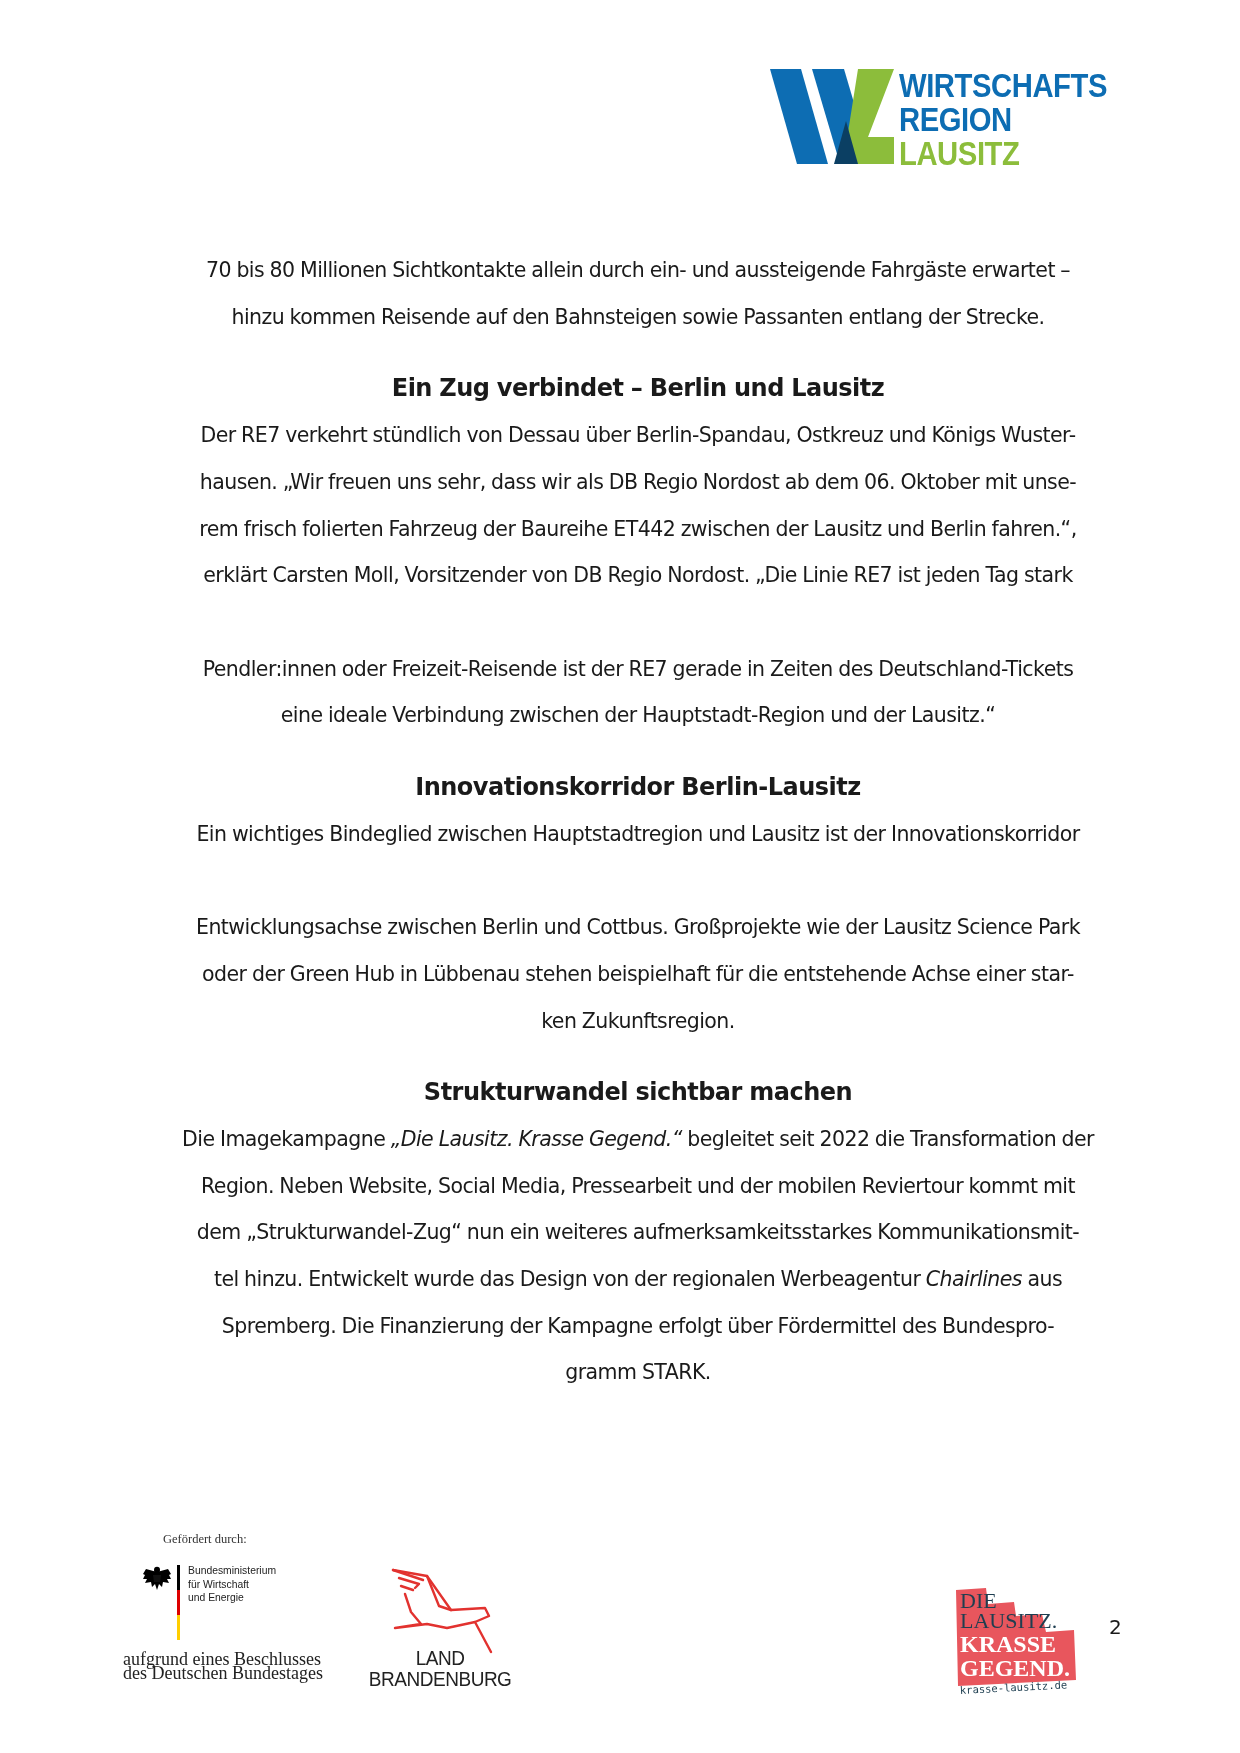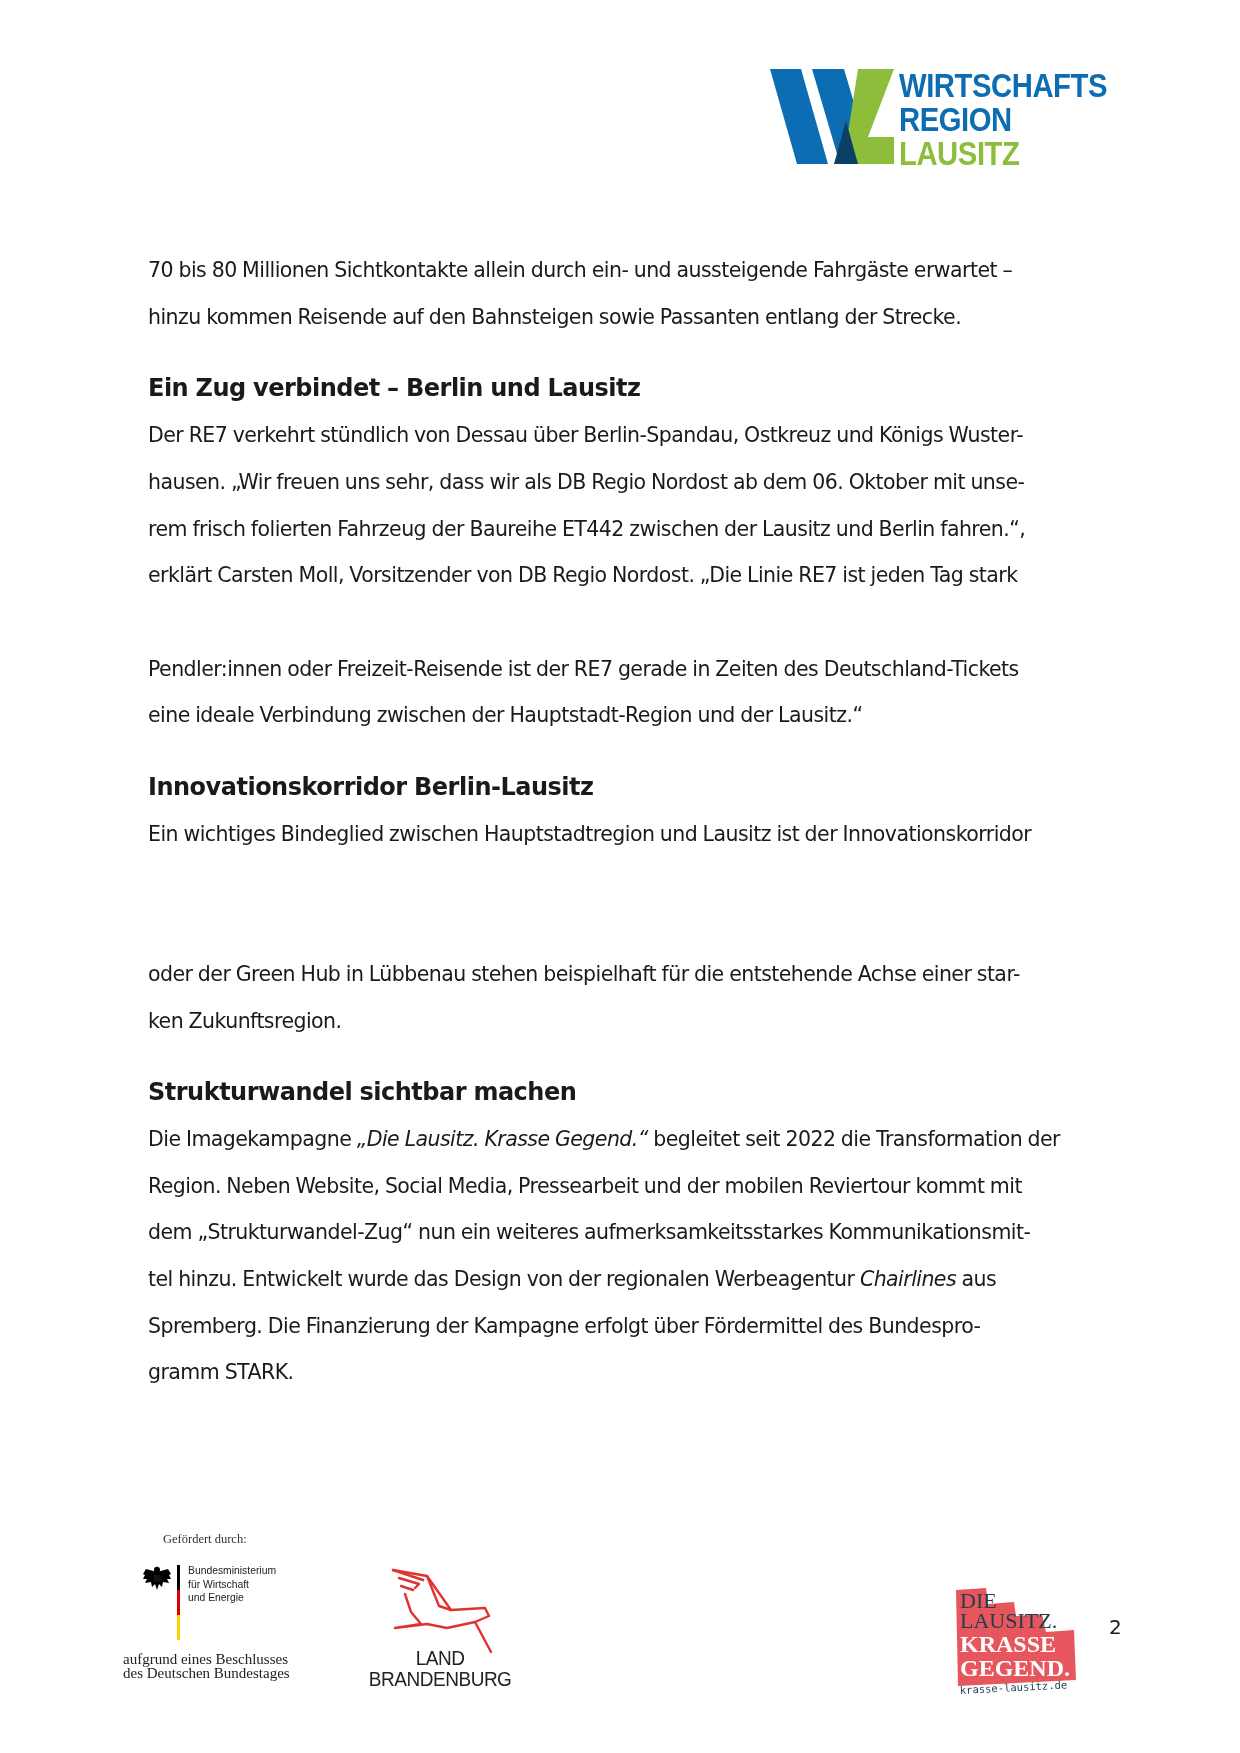--- a/index.html
+++ b/index.html
@@ -49,20 +49,21 @@
     .content {
       position: absolute;
       left: 148px;
       top: 247px;
       width: 980px;
       font-family: "DejaVu Sans", sans-serif;
       font-size: 20.5px;
       line-height: 46.7px;
       letter-spacing: -0.55px;
       word-spacing: -0.5px;
+      text-align: center;
     }
     .content p {
       margin: 0;
     }
     .content h2 {
       margin: 25px 0 0 0;
       font-size: 24px;
       line-height: 46.7px;
       font-weight: bold;
       letter-spacing: -0.5px;
@@ -110,21 +111,21 @@
       color: #222;
       transform: scaleX(0.9);
       transform-origin: left top;
       white-space: nowrap;
     }
     .bundestag-text {
       position: absolute;
       left: 123px;
       top: 1653px;
       font-family: "Liberation Serif", serif;
-      font-size: 15px;
+      font-size: 18px;
       line-height: 13.5px;
       color: #222;
       white-space: nowrap;
     }
     .brandenburg {
       position: absolute;
       left: 367px;
       top: 1562px;
       width: 160px;
       height: 130px;
@@ -202,21 +203,21 @@
     <span>erklärt Carsten Moll, Vorsitzender von DB Regio Nordost. „Die Linie RE7 ist jeden Tag stark</span><br>
     <br>
     <span>Pendler:innen oder Freizeit-Reisende ist der RE7 gerade in Zeiten des Deutschland-Tickets</span><br>
     <span>eine ideale Verbindung zwischen der Hauptstadt-Region und der Lausitz.“</span>
   </p>
 
   <h2>Innovationskorridor Berlin-Lausitz</h2>
   <p>
     <span>Ein wichtiges Bindeglied zwischen Hauptstadtregion und Lausitz ist der Innovationskorridor</span><br>
     <br>
-    <br>
+    <span>Entwicklungsachse zwischen Berlin und Cottbus. Großprojekte wie der Lausitz Science Park</span><br>
     <span>oder der Green Hub in Lübbenau stehen beispielhaft für die entstehende Achse einer star-</span><br>
     <span>ken Zukunftsregion.</span>
   </p>
 
   <h2>Strukturwandel sichtbar machen</h2>
   <p>
     <span><span>Die Imagekampagne </span><em>„Die Lausitz. Krasse Gegend.“</em><span> begleitet seit 2022 die Transformation der</span></span><br>
     <span>Region. Neben Website, Social Media, Pressearbeit und der mobilen Reviertour kommt mit</span><br>
     <span>dem „Strukturwandel-Zug“ nun ein weiteres aufmerksamkeitsstarkes Kommunikationsmit-</span><br>
     <span><span>tel hinzu. Entwickelt wurde das Design von der regionalen Werbeagentur </span><em>Chairlines</em><span> aus</span></span><br>

